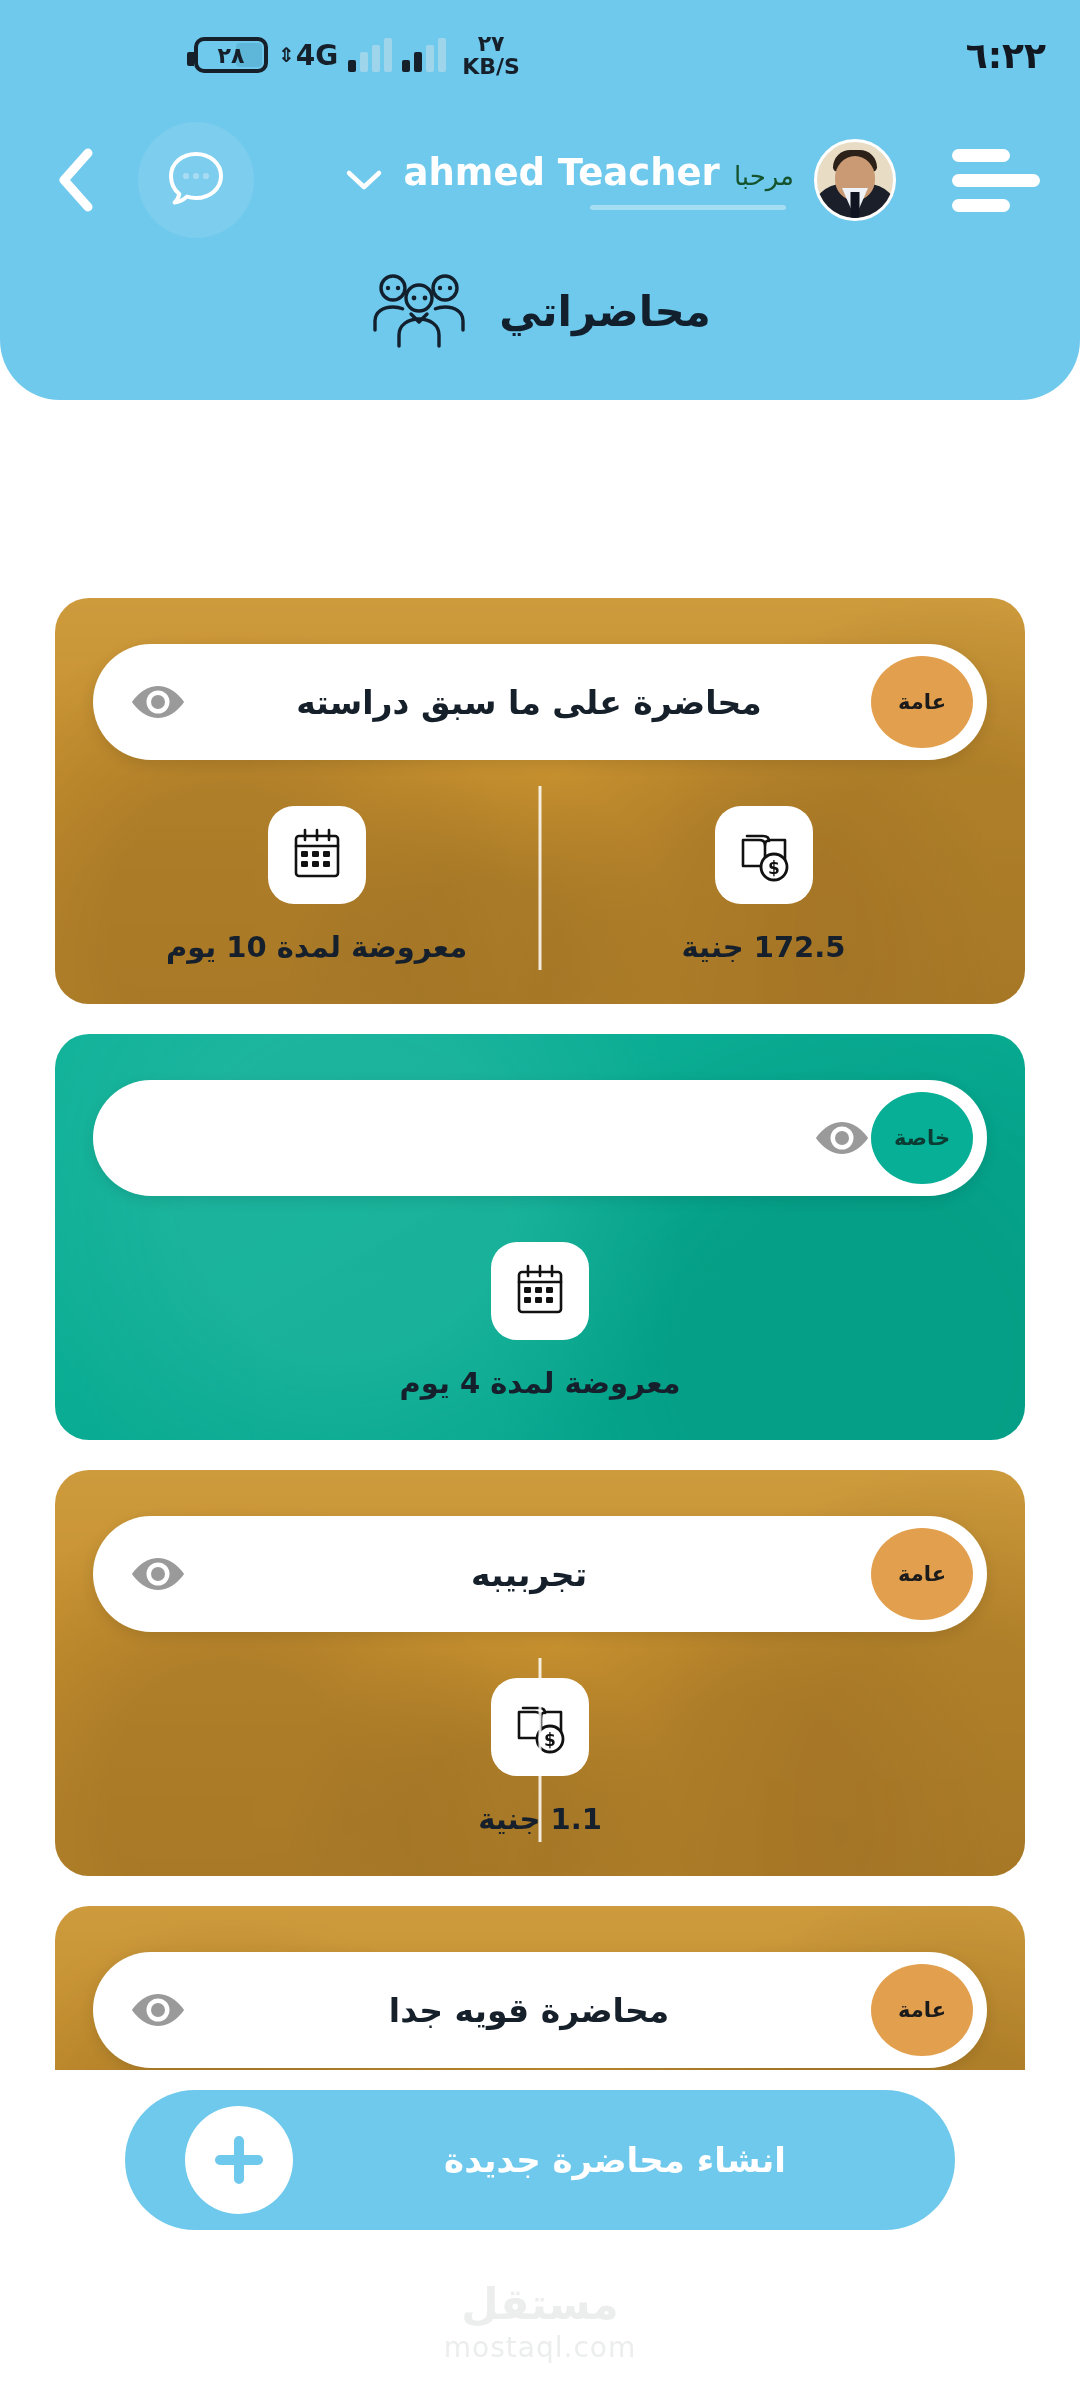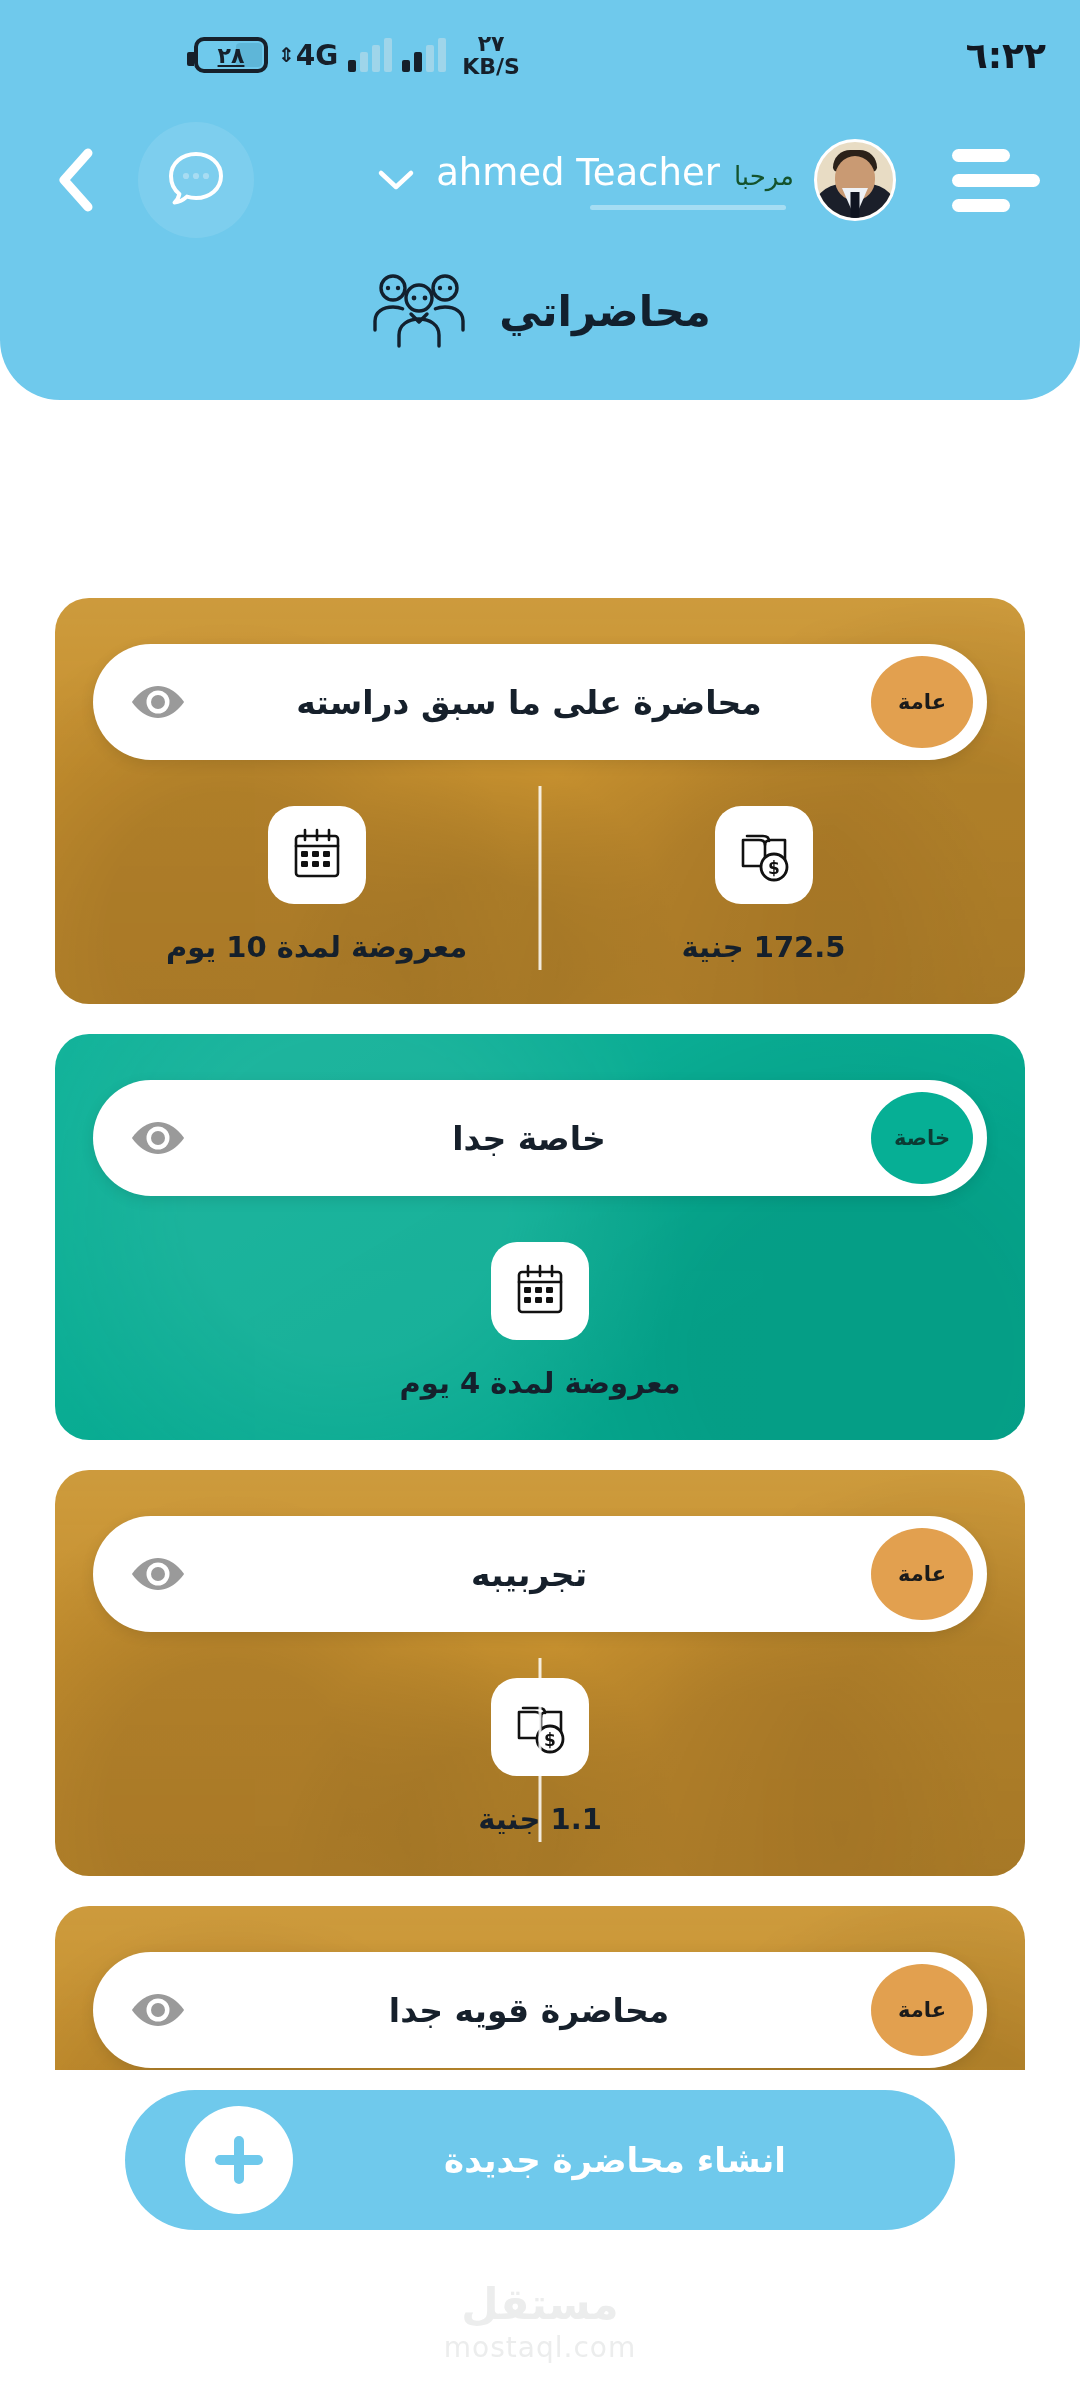--- a/index.html
+++ b/index.html
@@ -76,21 +76,20 @@
     width: 26px;
     background: #5eb6d8;
     border-radius: 4px;
   }
   .battery-num {
     position: relative;
     font-size: 22px;
     font-weight: 700;
     color: #16202b;
     z-index: 2;
-    text-decoration: underline;
   }
   .net-label {
     font-size: 28px;
     font-weight: 700;
     color: #16202b;
     display: flex;
     align-items: center;
   }
   .net-label .updown {
     font-size: 20px;
@@ -154,21 +153,21 @@
     content: "";
     position: absolute;
     bottom: 0; right: 8px;
     width: 196px; height: 5px;
     background: rgba(255,255,255,0.38);
     border-radius: 3px;
   }
   .greet-name {
     color: #ffffff;
     font-size: 37px;
-    font-weight: 400;
+    font-weight: 700;
     direction: ltr;
   }
   .greet-hello {
     color: #14532d;
     font-size: 26px;
     font-weight: 400;
   }
   .avatar {
     width: 82px; height: 82px;
     border-radius: 50%;
@@ -560,21 +559,20 @@
           </div>
           <div class="stat-label">معروضة لمدة 10 يوم</div>
         </div>
       </div>
     </div>
 
     <div class="card teal">
       <div class="photo"></div>
       <div class="title-pill">
         <span class="badge teal">خاصة</span>
-        <span class="card-title">خاصة جدا</span>
         <span class="eye-icon">
           <svg width="58" height="40" viewBox="0 0 58 40" aria-hidden="true">
             <path d="M29 4C13 4 3 20 3 20s10 16 26 16 26-16 26-16S45 4 29 4z" fill="#9a9a9a"></path>
             <circle cx="29" cy="20" r="11.5" fill="#ffffff"></circle>
             <circle cx="29" cy="20" r="7" fill="#9a9a9a"></circle>
           </svg>
         </span>
       </div>
       <div class="stats single">
         <div class="stat">

